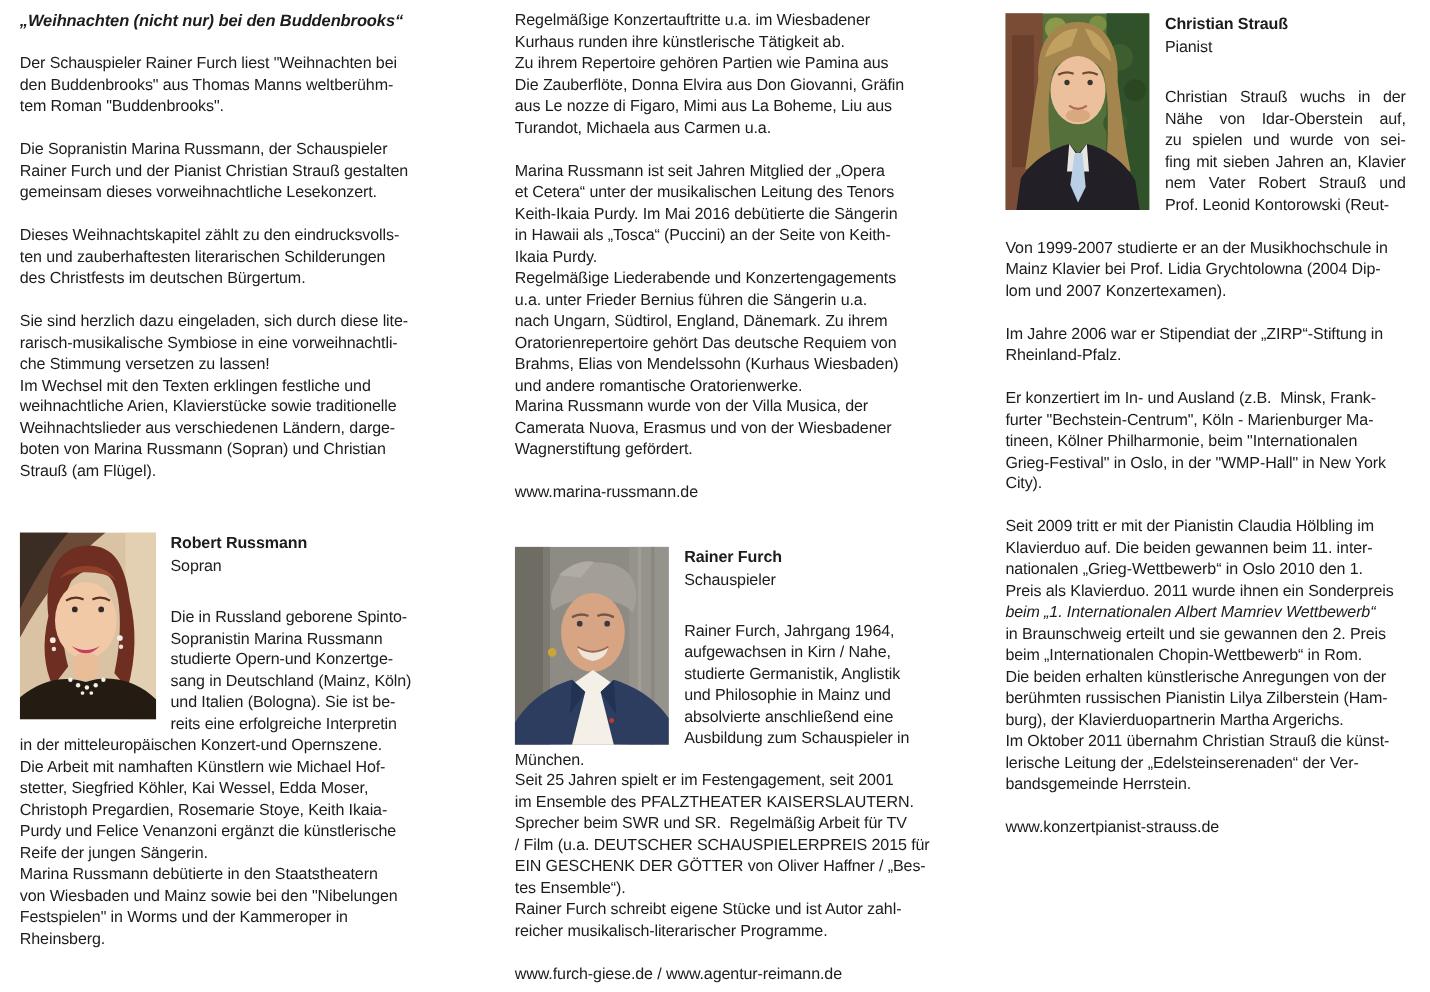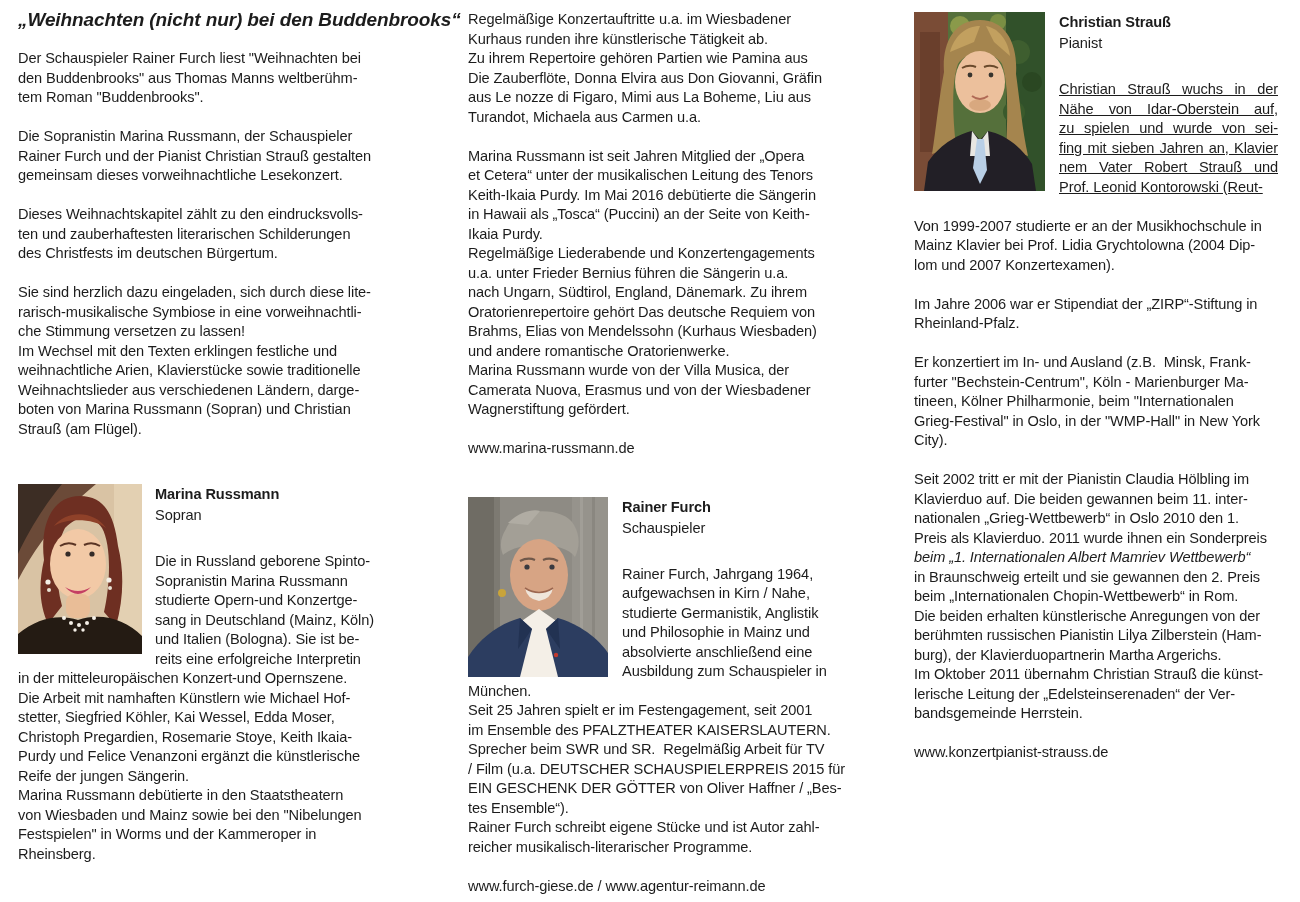--- a/index.html
+++ b/index.html
@@ -6,34 +6,34 @@
   body{
     width:1300px;height:902px;background:#ffffff;
     font-family:"Liberation Sans",sans-serif;
     font-size:14.6px;line-height:19.5px;letter-spacing:-0.1px;color:#1c1c1c;
   }
   .page{display:flex;gap:78px;padding:10px 20px 0 18px;box-sizing:border-box;}
   .col{flex:none;}
   .col-1{width:372px;}
   .col-2{width:368px;}
   .col-3{width:364px;}
-  .doc-title{font-weight:bold;font-style:italic;margin:0 0 19.5px 0;white-space:pre;font-size:19px;}
+  .doc-title{font-weight:bold;font-style:italic;margin:0 0 19.5px 0;white-space:pre;font-size:15px;}
   .para{margin:0 0 19.5px 0;white-space:pre;}
   .para.last{margin-bottom:0;}
   .profile{margin:0;}
   .profile::after{content:"";display:block;clear:both;}
   .profile.gap-large{margin-top:45px;}
   .profile.gap-mid{margin-top:38px;}
   .photo{float:left;margin:0 13px 0 0;display:block;}
   .photo svg{display:block;}
   .p-name{font-weight:bold;line-height:21px;margin-top:2px;white-space:pre;}
   .p-role{font-weight:normal;line-height:21px;white-space:pre;}
   .bio{margin:26px 0 19.5px 0;white-space:pre;}
   .justify-lines{margin:26px 0 19.5px 0;}
-  .justify-lines div{text-align:justify;text-align-last:justify;line-height:19.5px;white-space:normal;text-decoration:underline;}
+  .justify-lines div{text-align:justify;text-align-last:justify;line-height:19.5px;white-space:normal;}
   .justify-lines div:last-child{text-align:left;text-align-last:left;}
   .it{font-style:italic;}
   .weblink{white-space:pre;}
 </style>
 </head>
 <body>
 
 <div class="page">
 
   <section class="col col-1">
@@ -81,21 +81,21 @@
             <circle cx="46" cy="134" r="2"></circle>
               <circle cx="53" cy="139" r="2"></circle>
               <circle cx="61" cy="141" r="2"></circle>
             <circle cx="69" cy="139" r="2"></circle>
               <circle cx="76" cy="134" r="2"></circle>
               <circle cx="57" cy="146" r="1.7"></circle>
             <circle cx="65" cy="146" r="1.7"></circle>
           </g>
         </svg>
       </span>
-      <div class="p-name">Marina Russmann</div>
+      <div class="p-name">Robert Russmann</div>
       <div class="p-role">Sopran</div>
       <p class="bio">Die in Russland geborene Spinto-
 Sopranistin Marina Russmann
 studierte Opern-und Konzertge-
 sang in Deutschland (Mainz, Köln)
 und Italien (Bologna). Sie ist be-
 reits eine erfolgreiche Interpretin
 in der mitteleuropäischen Konzert-und Opernszene.
 Die Arbeit mit namhaften Künstlern wie Michael Hof-
 stetter, Siegfried Köhler, Kai Wessel, Edda Moser,
@@ -222,21 +222,21 @@
     <p class="para">Von 1999-2007 studierte er an der Musikhochschule in
 Mainz Klavier bei Prof. Lidia Grychtolowna (2004 Dip-
 lom und 2007 Konzertexamen).</p>
     <p class="para">Im Jahre 2006 war er Stipendiat der „ZIRP“-Stiftung in
 Rheinland-Pfalz.</p>
     <p class="para">Er konzertiert im In- und Ausland (z.B.  Minsk, Frank-
 furter "Bechstein-Centrum", Köln - Marienburger Ma-
 tineen, Kölner Philharmonie, beim "Internationalen
 Grieg-Festival" in Oslo, in der "WMP-Hall" in New York
 City).</p>
-    <p class="para"><span>Seit 2002 tritt er mit der Pianistin Claudia Hölbling im
+    <p class="para"><span>Seit 2009 tritt er mit der Pianistin Claudia Hölbling im
 Klavierduo auf. Die beiden gewannen beim 11. inter-
 nationalen „Grieg-Wettbewerb“ in Oslo 2010 den 1.
 Preis als Klavierduo. 2011 wurde ihnen ein Sonderpreis
 </span><span class="it">beim „1. Internationalen Albert Mamriev Wettbewerb“</span><span>
 in Braunschweig erteilt und sie gewannen den 2. Preis
 beim „Internationalen Chopin-Wettbewerb“ in Rom.
 Die beiden erhalten künstlerische Anregungen von der
 berühmten russischen Pianistin Lilya Zilberstein (Ham-
 burg), der Klavierduopartnerin Martha Argerichs.
 Im Oktober 2011 übernahm Christian Strauß die künst-

